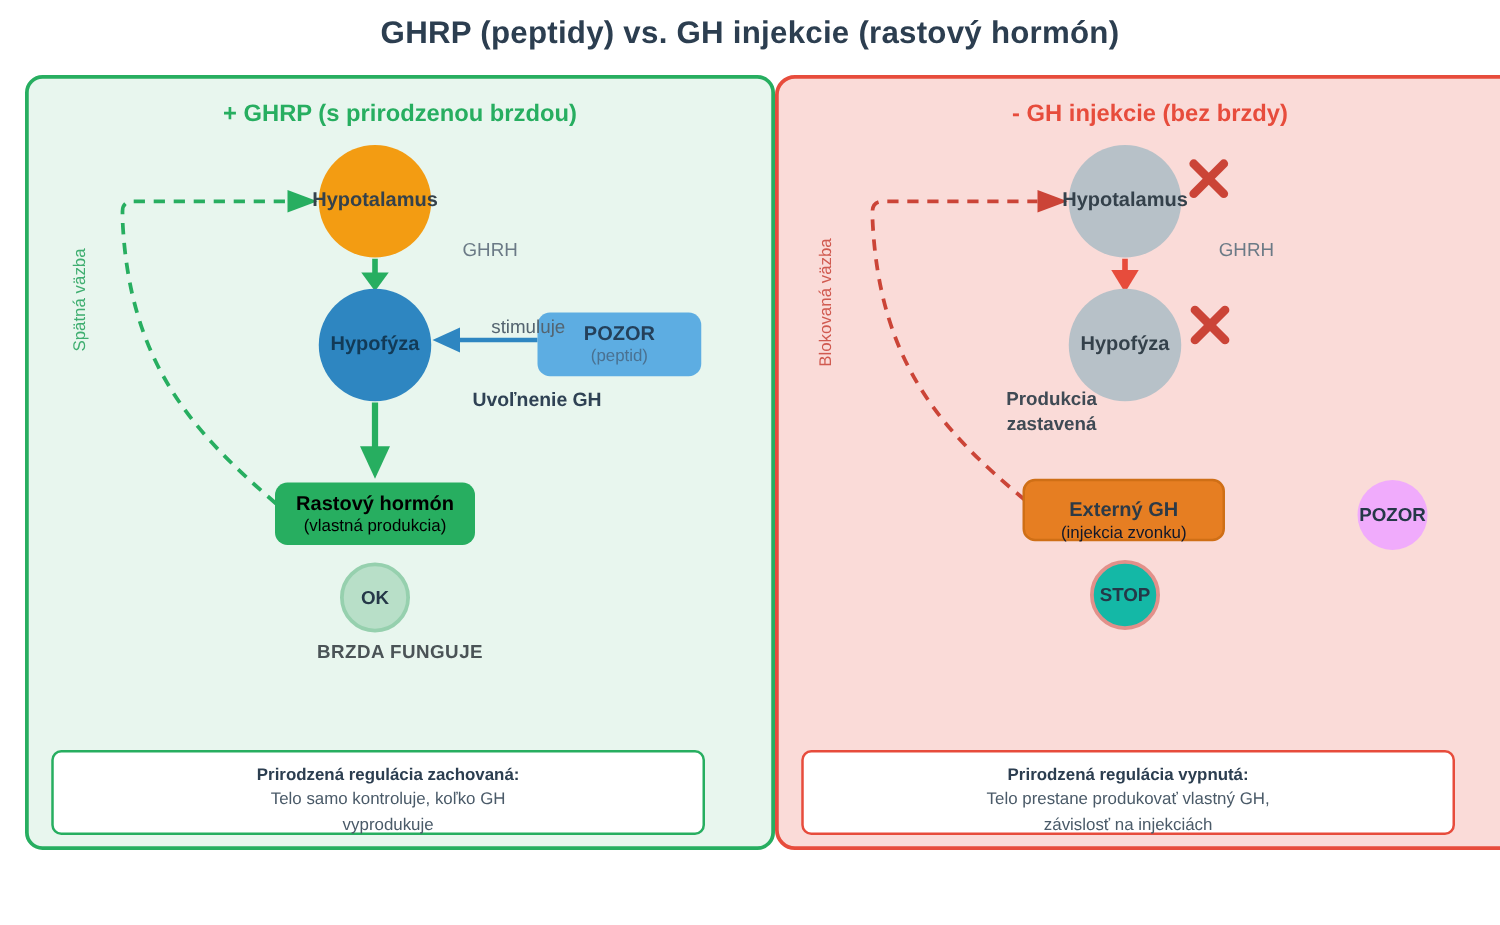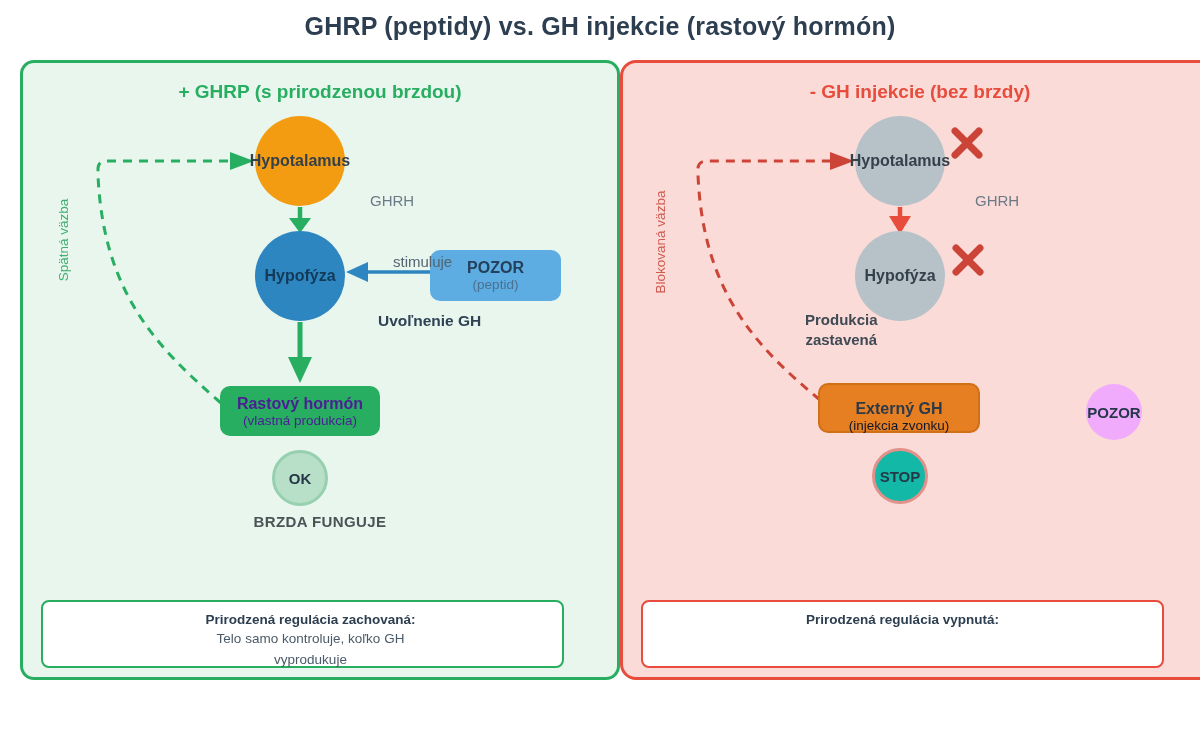--- a/index.html
+++ b/index.html
@@ -45,22 +45,22 @@
   .pozor-circle{left:463px;top:321px;background:#f0abfc;}
   .rounded-box{
     position:absolute;border-radius:10px;display:flex;flex-direction:column;
     align-items:center;justify-content:center;text-align:center;box-sizing:border-box;
   }
   .box-title{font-size:16px;font-weight:700;color:#24405a;line-height:19px;}
   .box-sub{font-size:13.5px;line-height:16px;}
   .ghrp-box{left:407px;top:187px;width:131px;height:51px;background:#5dade2;}
   .ghrp-box .box-sub{color:#4a7191;}
   .gh-box{left:197px;top:323px;width:160px;height:50px;background:#27ae60;}
-  .gh-box .box-title{color:#4c1d95;}
-  .gh-box .box-sub{color:#4c1d95;text-align:center;}
+  .gh-box .box-title{color:#000000;}
+  .gh-box .box-sub{color:#000000;text-align:center;}
   .ext-box{left:195px;top:320px;width:162px;height:50px;background:#e67e22;border:2px solid #cf6f16;}
   .ext-box .box-title{color:#2c3a47;margin-top:16px;}
   .ext-box .box-sub{color:#0f172a;}
   .float-label{position:absolute;white-space:nowrap;}
   .ghrh-label{font-size:15px;color:#6b7a86;top:129px;}
   .panel.left .ghrh-label{left:347px;}
   .panel.right .ghrh-label{left:352px;}
   .stimulates-label{left:356px;top:190px;font-size:15px;color:#546470;margin-left:14px;}
   .release-label{left:355px;top:249px;font-size:15.5px;font-weight:700;color:#2f4254;}
   .production-label{left:182px;top:247px;font-size:15px;font-weight:700;color:#3f4a54;line-height:19.5px;text-align:center;}
@@ -194,16 +194,18 @@
     <div class="small-circle pozor-circle">
       <span>POZOR</span>
     </div>
 
     <div class="small-circle stop-circle">
       <span>STOP</span>
     </div>
 
     <div class="note-box">
       <div class="note-title">Prirodzená regulácia vypnutá:</div>
+      <div class="note-line">Telo prestane produkovať vlastný GH,</div>
+      <div class="note-line">závislosť na injekciách</div>
     </div>
   </section>
 
 </div>
 
 </body></html>

